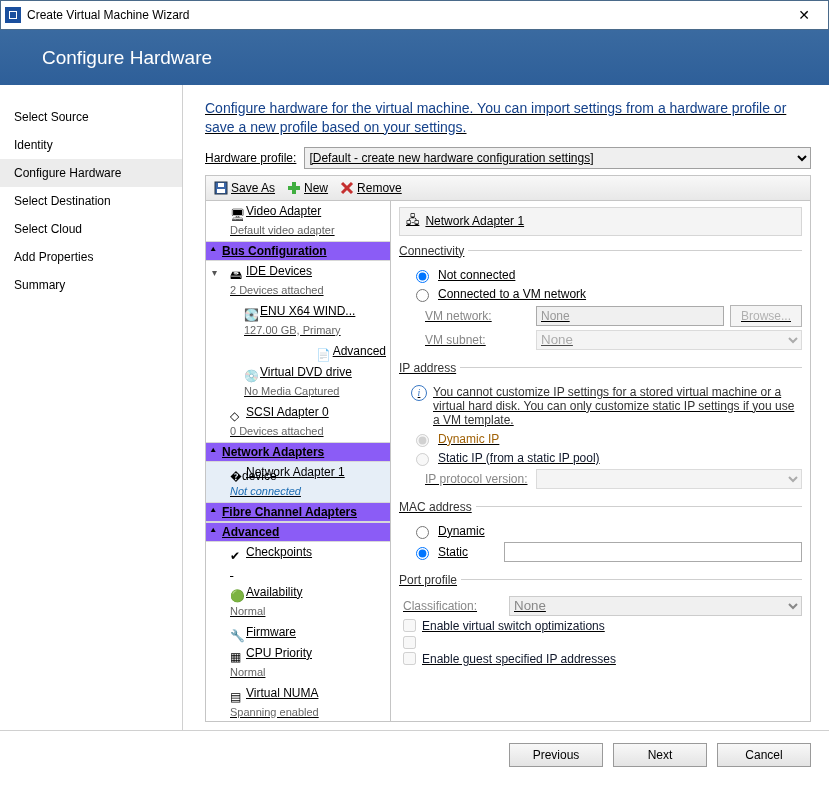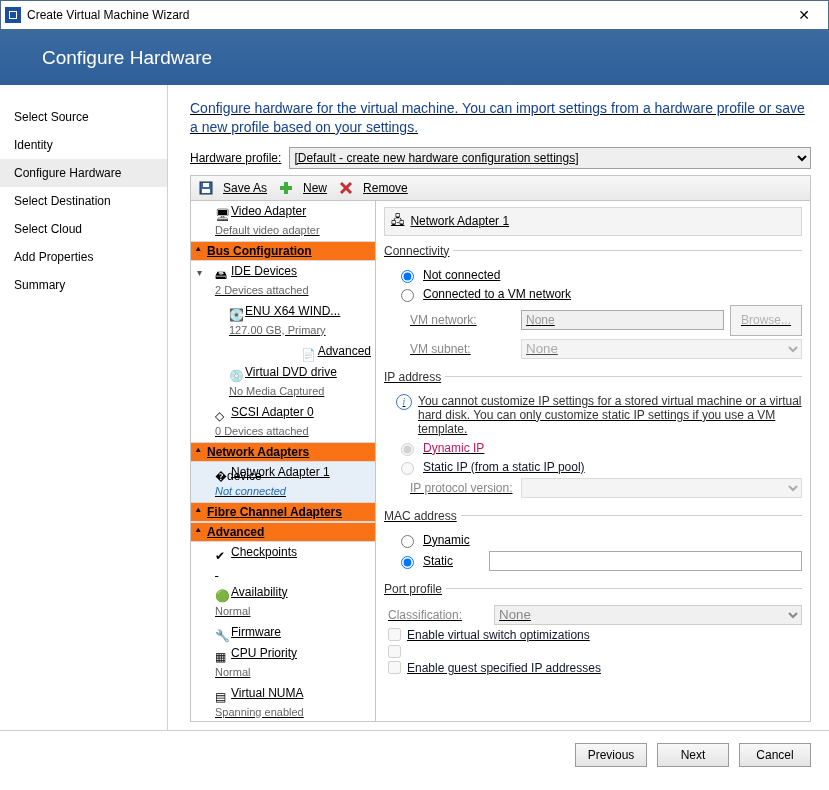--- a/index.html
+++ b/index.html
@@ -13,40 +13,40 @@
   .titlebar .title { flex:1; font-size:12px; }
   .titlebar .close { width:40px; text-align:center; font-size:14px; cursor:default; }
 
   
   .banner { height:55px; background:linear-gradient(#3a6aa0,#2e5f99); color:#fff; display:flex; align-items:center; padding-left:42px; font-size:19px; font-weight:400; }
 
   
   .main { display:flex; height:645px; }
 
   
-  .leftnav { width:168px; border-right:1px solid #d0d0d0; padding-top:18px; }
+  .leftnav { width:183px; border-right:1px solid #d0d0d0; padding-top:18px; }
   .leftnav .item { padding:7px 0 7px 14px; font-size:12px; cursor:default; }
   .leftnav .item.sel { background:#ececec; }
 
   
   .right { flex:1; padding:14px 18px 8px 22px; display:flex; flex-direction:column; min-width:0;text-decoration:underline; }
   .heading { color:#15428b; font-size:14px; line-height:1.35; margin-bottom:10px; }
   .profrow { display:flex; align-items:center; gap:8px; margin-bottom:6px; }
   .profrow select { flex:1; height:22px; font-size:12px; border:1px solid #a0a0a0; }
 
   
   .toolbar { height:26px; background:linear-gradient(#f8f8f8,#e8e8e8); border:1px solid #c5c5c5; display:flex; align-items:center; gap:4px; padding:0 4px; }
-  .tool { display:flex; align-items:flex-start; gap:10px; padding:0 4px; cursor:default; }
+  .tool { display:flex; align-items:flex-start; gap:3px; padding:0 4px; cursor:default; }
 
   
   .split { display:flex; flex:1; min-height:0; border-left:1px solid #c5c5c5; border-right:1px solid #c5c5c5; border-bottom:1px solid #c5c5c5; }
 
   
   .tree { width:185px; border-right:1px solid #c5c5c5; overflow:hidden; background:#fff; font-size:12px; }
-  .tree .hdr { background:#f97316; font-weight:bold; padding:2px 4px 2px 16px; border-top:1px solid #d8d8d8; border-bottom:1px solid #d8d8d8; position:relative; }
+  .tree .hdr { background:#8b5cf6; font-weight:bold; padding:2px 4px 2px 16px; border-top:1px solid #d8d8d8; border-bottom:1px solid #d8d8d8; position:relative; }
   .tree .hdr::before { content:"\2BC5"; font-size:8px; position:absolute; left:4px; top:3px; }
   .tree .node { padding:1px 4px 1px 24px; line-height:19px; position:relative; white-space:nowrap; overflow:hidden; text-overflow:ellipsis; }
   .tree .node.sub2 { padding-left:38px; }
   .tree .node.sub3 { padding-left:48px;text-align:right; }
   .tree .sub { color:#666; font-size:11px; }
   .tree .sel { background:#e6eef7; }
   .tree .sel .link { color:#1a6bb3; font-style:italic; }
   .tree .exp { position:absolute; left:6px; top:2px; width:11px; height:11px; font-size:10px; color:#555;}
   .tree .ic { display:inline-block; width:14px; height:12px; vertical-align:middle; margin-right:2px; }
 
@@ -55,31 +55,31 @@
   .details .tophdr { background:#f4f4f4; border:1px solid #d6d6d6; padding:3px 6px; display:flex; align-items:center; gap:6px; margin-bottom:6px; }
   fieldset { border:none; border-top:1px solid #cfcfcf; margin:8px 0 2px 0; padding:6px 0 0 0; }
   fieldset legend { padding:0 4px 0 0; color:#333; font-size:12px; }
   .frow { display:flex; align-items:center; gap:6px; margin:3px 0 3px 12px; }
   .frow.indent { margin-left:26px; }
   .frow label { font-size:12px; }
   .frow .lbl { width:105px; color:#333; }
   .frow .lbl.dis { color:#888; }
   .frow input[type=text] { border:1px solid #aaa; height:20px; padding:0 4px; font-size:12px; }
   .frow select.dis { background:#f0f0f0; color:#888; border:1px solid #ccc; height:20px; }
-  .frow button { height:31px; padding:0 10px; background:#f4f4f4; border:1px solid #b5b5b5; font-size:12px; }
+  .frow button { height:22px; padding:0 10px; background:#f4f4f4; border:1px solid #b5b5b5; font-size:12px; }
   .info { display:flex; gap:6px; margin:4px 0 4px 12px; color:#333; }
   .info .icon { width:16px; height:16px; border-radius:50%; border:1px solid #3a78c4; color:#3a78c4; text-align:center; font-size:10px; line-height:14px; font-style:italic; font-family:serif; flex:none;}
   .chkrow { display:flex; align-items:center; gap:6px; margin:3px 0 3px 4px; }
   .chkrow input { margin:0; }
   .chkrow .dis { color:#0f172a; }
   .radio { appearance:auto; }
 
   
   .footer { height:48px; border-top:1px solid #d0d0d0; display:flex; align-items:center; justify-content:flex-end; gap:10px; padding-right:18px; }
-  .footer button { width:72px; height:24px; background:linear-gradient(#f8f8f8,#e4e4e4); border:1px solid #9a9a9a; font-size:12px; }
+  .footer button { width:94px; height:24px; background:linear-gradient(#f8f8f8,#e4e4e4); border:1px solid #9a9a9a; font-size:12px; }
 
   
   svg { display:block; }
 </style>
 </head>
 <body>
 
 <div class="titlebar">
   <div class="app-icon">
     <svg viewBox="0 0 10 10">
@@ -226,21 +226,21 @@
         </fieldset>
 
         <fieldset>
           <legend>IP address</legend>
           <div class="info">
             <span class="icon">i</span>
             <span>You cannot customize IP settings for a stored virtual machine or a virtual hard disk. You can only customize static IP settings if you use a VM template.</span>
           </div>
           <div class="frow">
               <input type="radio" class="radio" checked="" disabled="" style="">
-              <label style="color:#be185d">Dynamic IP</label>
+              <label style="color:#a16207">Dynamic IP</label>
             </div>
           <div class="frow">
               <input type="radio" class="radio" disabled="" style="">
               <label style="color:#0f172a">Static IP (from a static IP pool)</label>
             </div>
           <div class="frow indent">
             <span class="lbl dis">IP protocol version:</span>
             <select class="dis" disabled="" style="flex:1"><option></option></select>
           </div>
         </fieldset>

